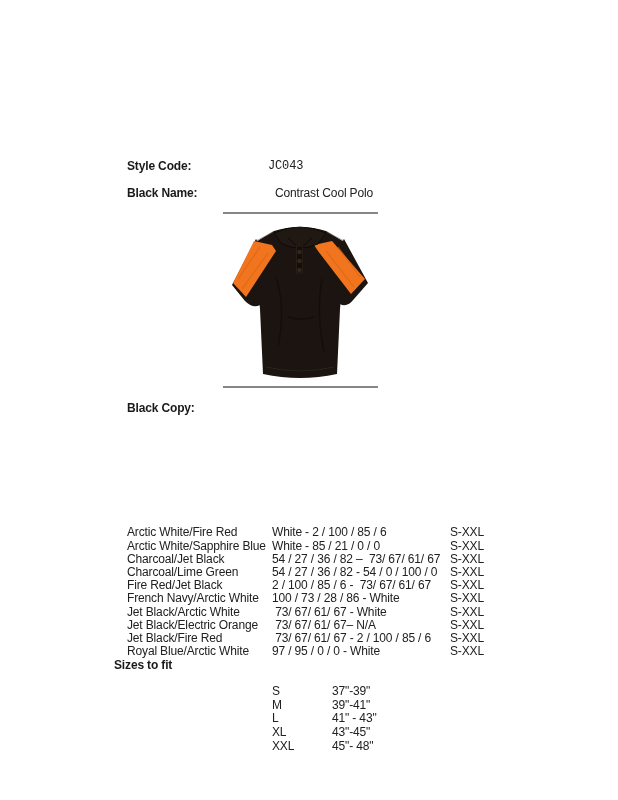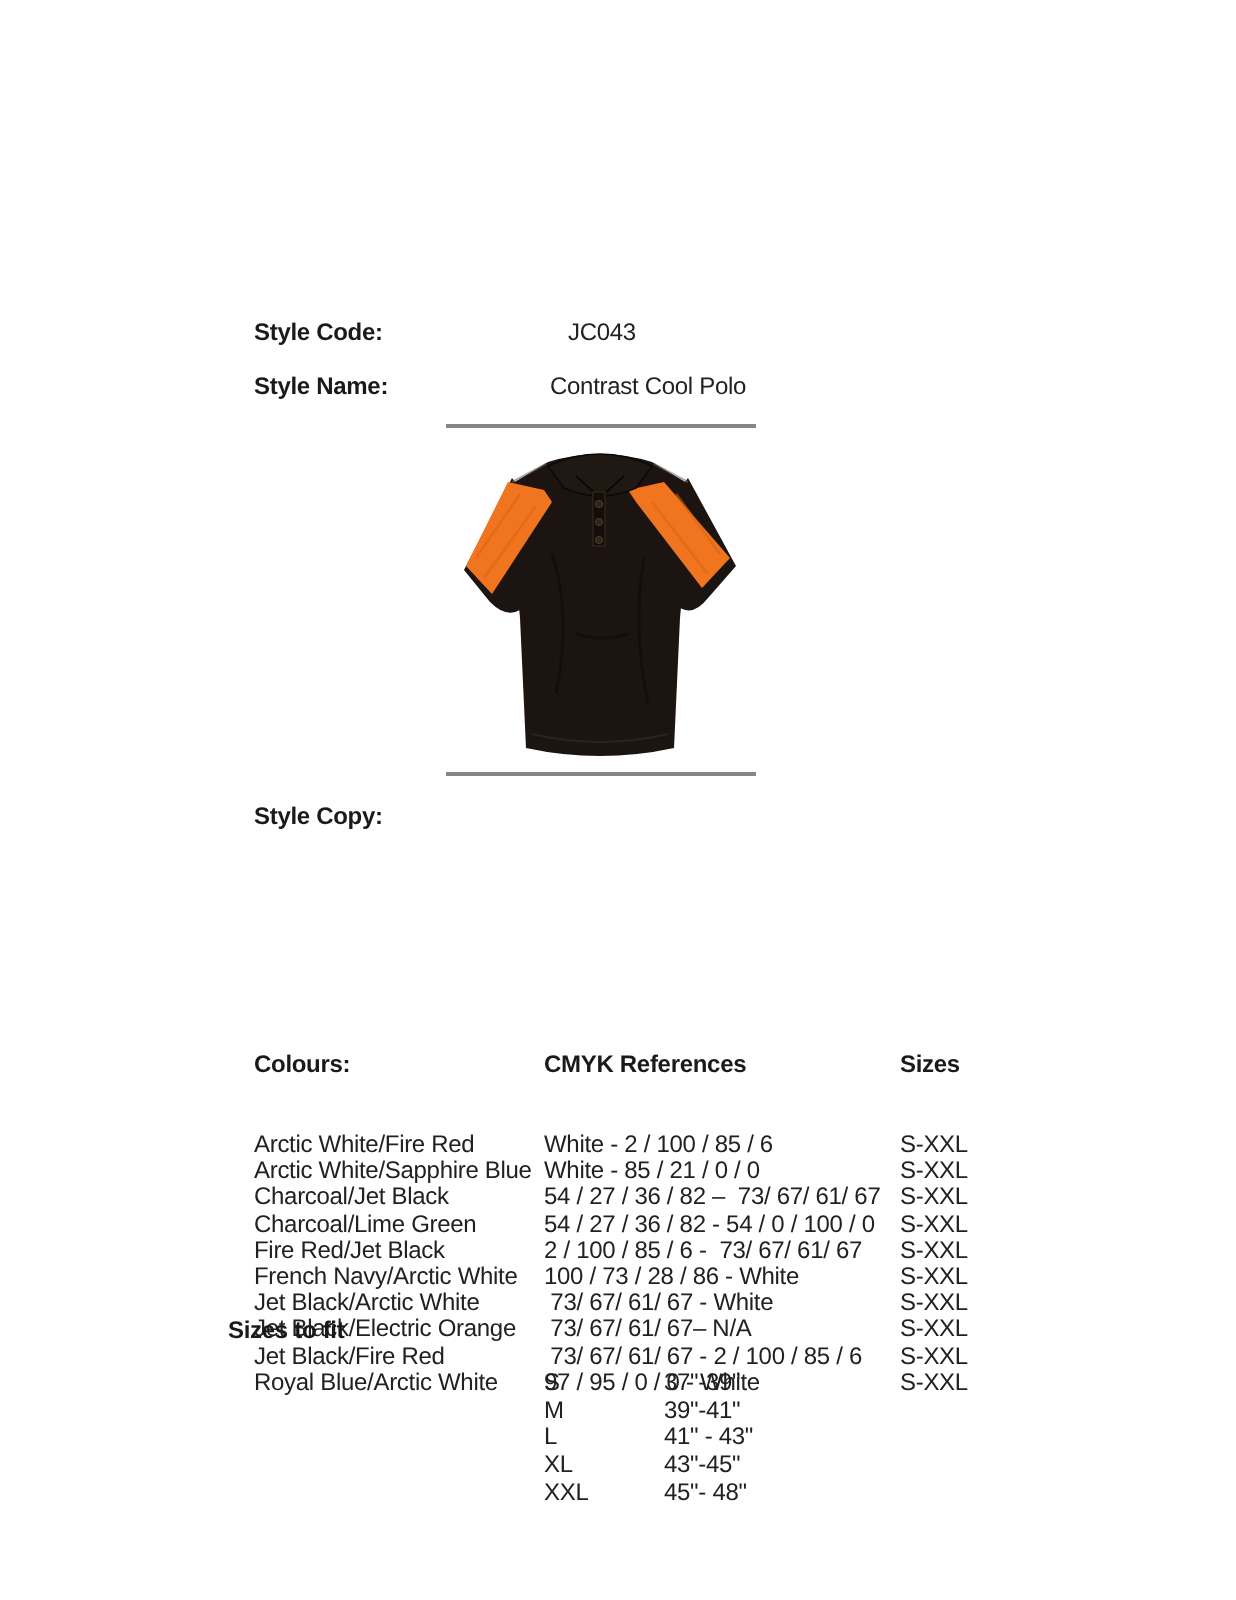--- a/index.html
+++ b/index.html
@@ -35,23 +35,23 @@
   .sizes .c0 { width: 60px; }
   .sizes .c1 { flex: 1; }
   .retail-lines { line-height: 15px; }
 </style>
 </head>
 <body>
 
 <div class="page">
 
   <div class="abs bold" style="left:127px; top:159px;">Style Code:</div>
-  <div class="abs" style="left:284px; top:159px;">JC043</div>
+  <div class="abs" style="left:268px; top:159px;font-family:Liberation Mono, monospace;">JC043</div>
 
-  <div class="abs bold" style="left:127px; top:186px;">Style Name:</div>
+  <div class="abs bold" style="left:127px; top:186px;">Black Name:</div>
   <div class="abs" style="left:259px; top:186px;margin-left:16px;">Contrast Cool Polo</div>
 
   <div class="rule" style="left:223px; top:212px; width:155px;"></div>
 
   <svg class="abs" style="left:226px; top:217px;" width="148" height="168" viewBox="0 0 148 168" aria-label="product photo">
 
     <path d="M48,14 L28,26 L34,92 L37,157 Q74,165 111,157 L114,92 L120,26 L100,14 Q74,6 48,14 Z" fill="#1b1410"></path>
 
     <path d="M30,22 L6,68 L19,84 Q27,92 34,88 L44,40 Z" fill="#1b1410"></path>
 
@@ -74,30 +74,25 @@
     <path d="M62,21 L74,32 L86,21" stroke="#0c0806" stroke-width="1" fill="none"></path>
 
     <rect x="70.5" y="29" width="6" height="27" fill="#140e0a" stroke="#33281d" stroke-width="0.6"></rect>
     <circle cx="73.5" cy="35" r="1.8" fill="#2e251c" stroke="#4a3c2c" stroke-width="0.5"></circle>
     <circle cx="73.5" cy="44" r="1.8" fill="#2e251c" stroke="#4a3c2c" stroke-width="0.5"></circle>
     <circle cx="73.5" cy="53" r="1.8" fill="#2e251c" stroke="#4a3c2c" stroke-width="0.5"></circle>
   </svg>
 
   <div class="rule" style="left:223px; top:386px; width:155px;"></div>
 
-  <div class="abs bold" style="left:127px; top:401px;">Style Copy:</div>
+  <div class="abs bold" style="left:127px; top:401px;">Black Copy:</div>
   <div class="abs retail-lines" style="left:127px; top:412px;">
   </div>
 
   <div class="abs colours" style="left:127px; top:500px;">
-    <div class="trow">
-      <span class="tcell c0 bold">Colours:</span>
-      <span class="tcell c1 bold">CMYK References</span>
-      <span class="tcell c2 bold">Sizes</span>
-    </div>
     <div id="colour-rows"><div class="trow"><span class="tcell c0">Arctic White/Fire Red</span><span class="tcell c1">White - 2 / 100 / 85 / 6</span><span class="tcell c2">S-XXL</span></div><div class="trow"><span class="tcell c0">Arctic White/Sapphire Blue</span><span class="tcell c1">White - 85 / 21 / 0 / 0</span><span class="tcell c2">S-XXL</span></div><div class="trow"><span class="tcell c0">Charcoal/Jet Black</span><span class="tcell c1">54 / 27 / 36 / 82 –  73/ 67/ 61/ 67</span><span class="tcell c2">S-XXL</span></div><div class="trow"><span class="tcell c0">Charcoal/Lime Green</span><span class="tcell c1">54 / 27 / 36 / 82 - 54 / 0 / 100 / 0</span><span class="tcell c2">S-XXL</span></div><div class="trow"><span class="tcell c0">Fire Red/Jet Black</span><span class="tcell c1">2 / 100 / 85 / 6 -  73/ 67/ 61/ 67</span><span class="tcell c2">S-XXL</span></div><div class="trow"><span class="tcell c0">French Navy/Arctic White</span><span class="tcell c1">100 / 73 / 28 / 86 - White</span><span class="tcell c2">S-XXL</span></div><div class="trow"><span class="tcell c0">Jet Black/Arctic White</span><span class="tcell c1"> 73/ 67/ 61/ 67 - White</span><span class="tcell c2">S-XXL</span></div><div class="trow"><span class="tcell c0">Jet Black/Electric Orange</span><span class="tcell c1"> 73/ 67/ 61/ 67– N/A</span><span class="tcell c2">S-XXL</span></div><div class="trow"><span class="tcell c0">Jet Black/Fire Red</span><span class="tcell c1"> 73/ 67/ 61/ 67 - 2 / 100 / 85 / 6</span><span class="tcell c2">S-XXL</span></div><div class="trow"><span class="tcell c0">Royal Blue/Arctic White</span><span class="tcell c1">97 / 95 / 0 / 0 - White</span><span class="tcell c2">S-XXL</span></div></div>
   </div>
 
   <div class="abs bold" style="left:114px; top:658px;">Sizes to fit</div>
   <div class="abs sizes" style="left:272px; top:658px;">
     <div id="size-rows"><div class="trow"><span class="tcell c0">S</span><span class="tcell c1">37"-39"</span></div><div class="trow"><span class="tcell c0">M</span><span class="tcell c1">39"-41"</span></div><div class="trow"><span class="tcell c0">L</span><span class="tcell c1">41" - 43"</span></div><div class="trow"><span class="tcell c0">XL</span><span class="tcell c1">43"-45"</span></div><div class="trow"><span class="tcell c0">XXL</span><span class="tcell c1">45"- 48"</span></div></div>
   </div>
 
 </div>
 

